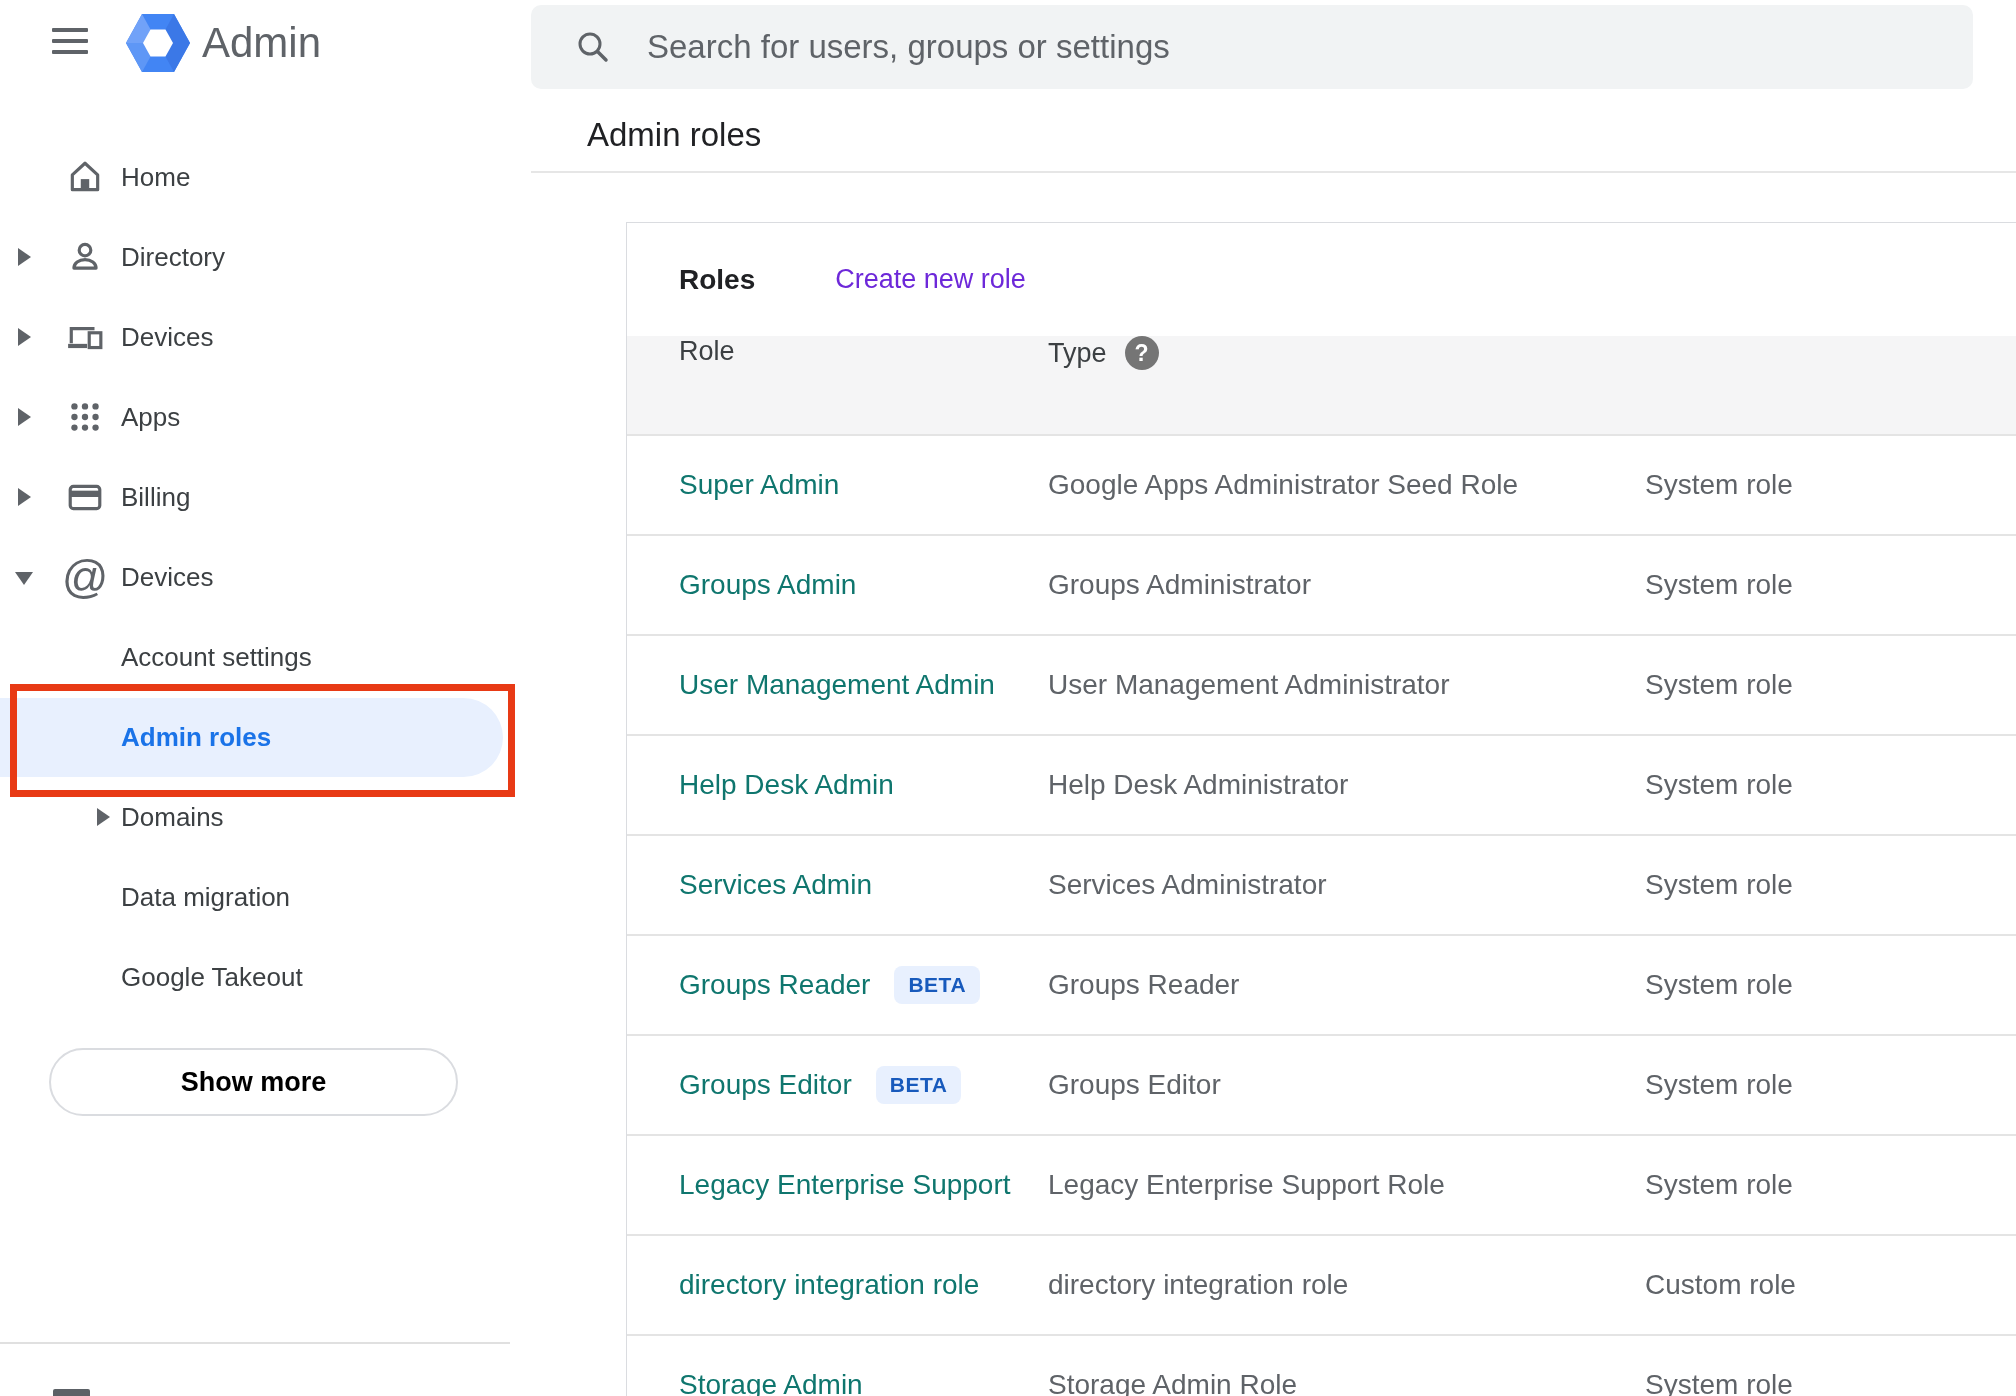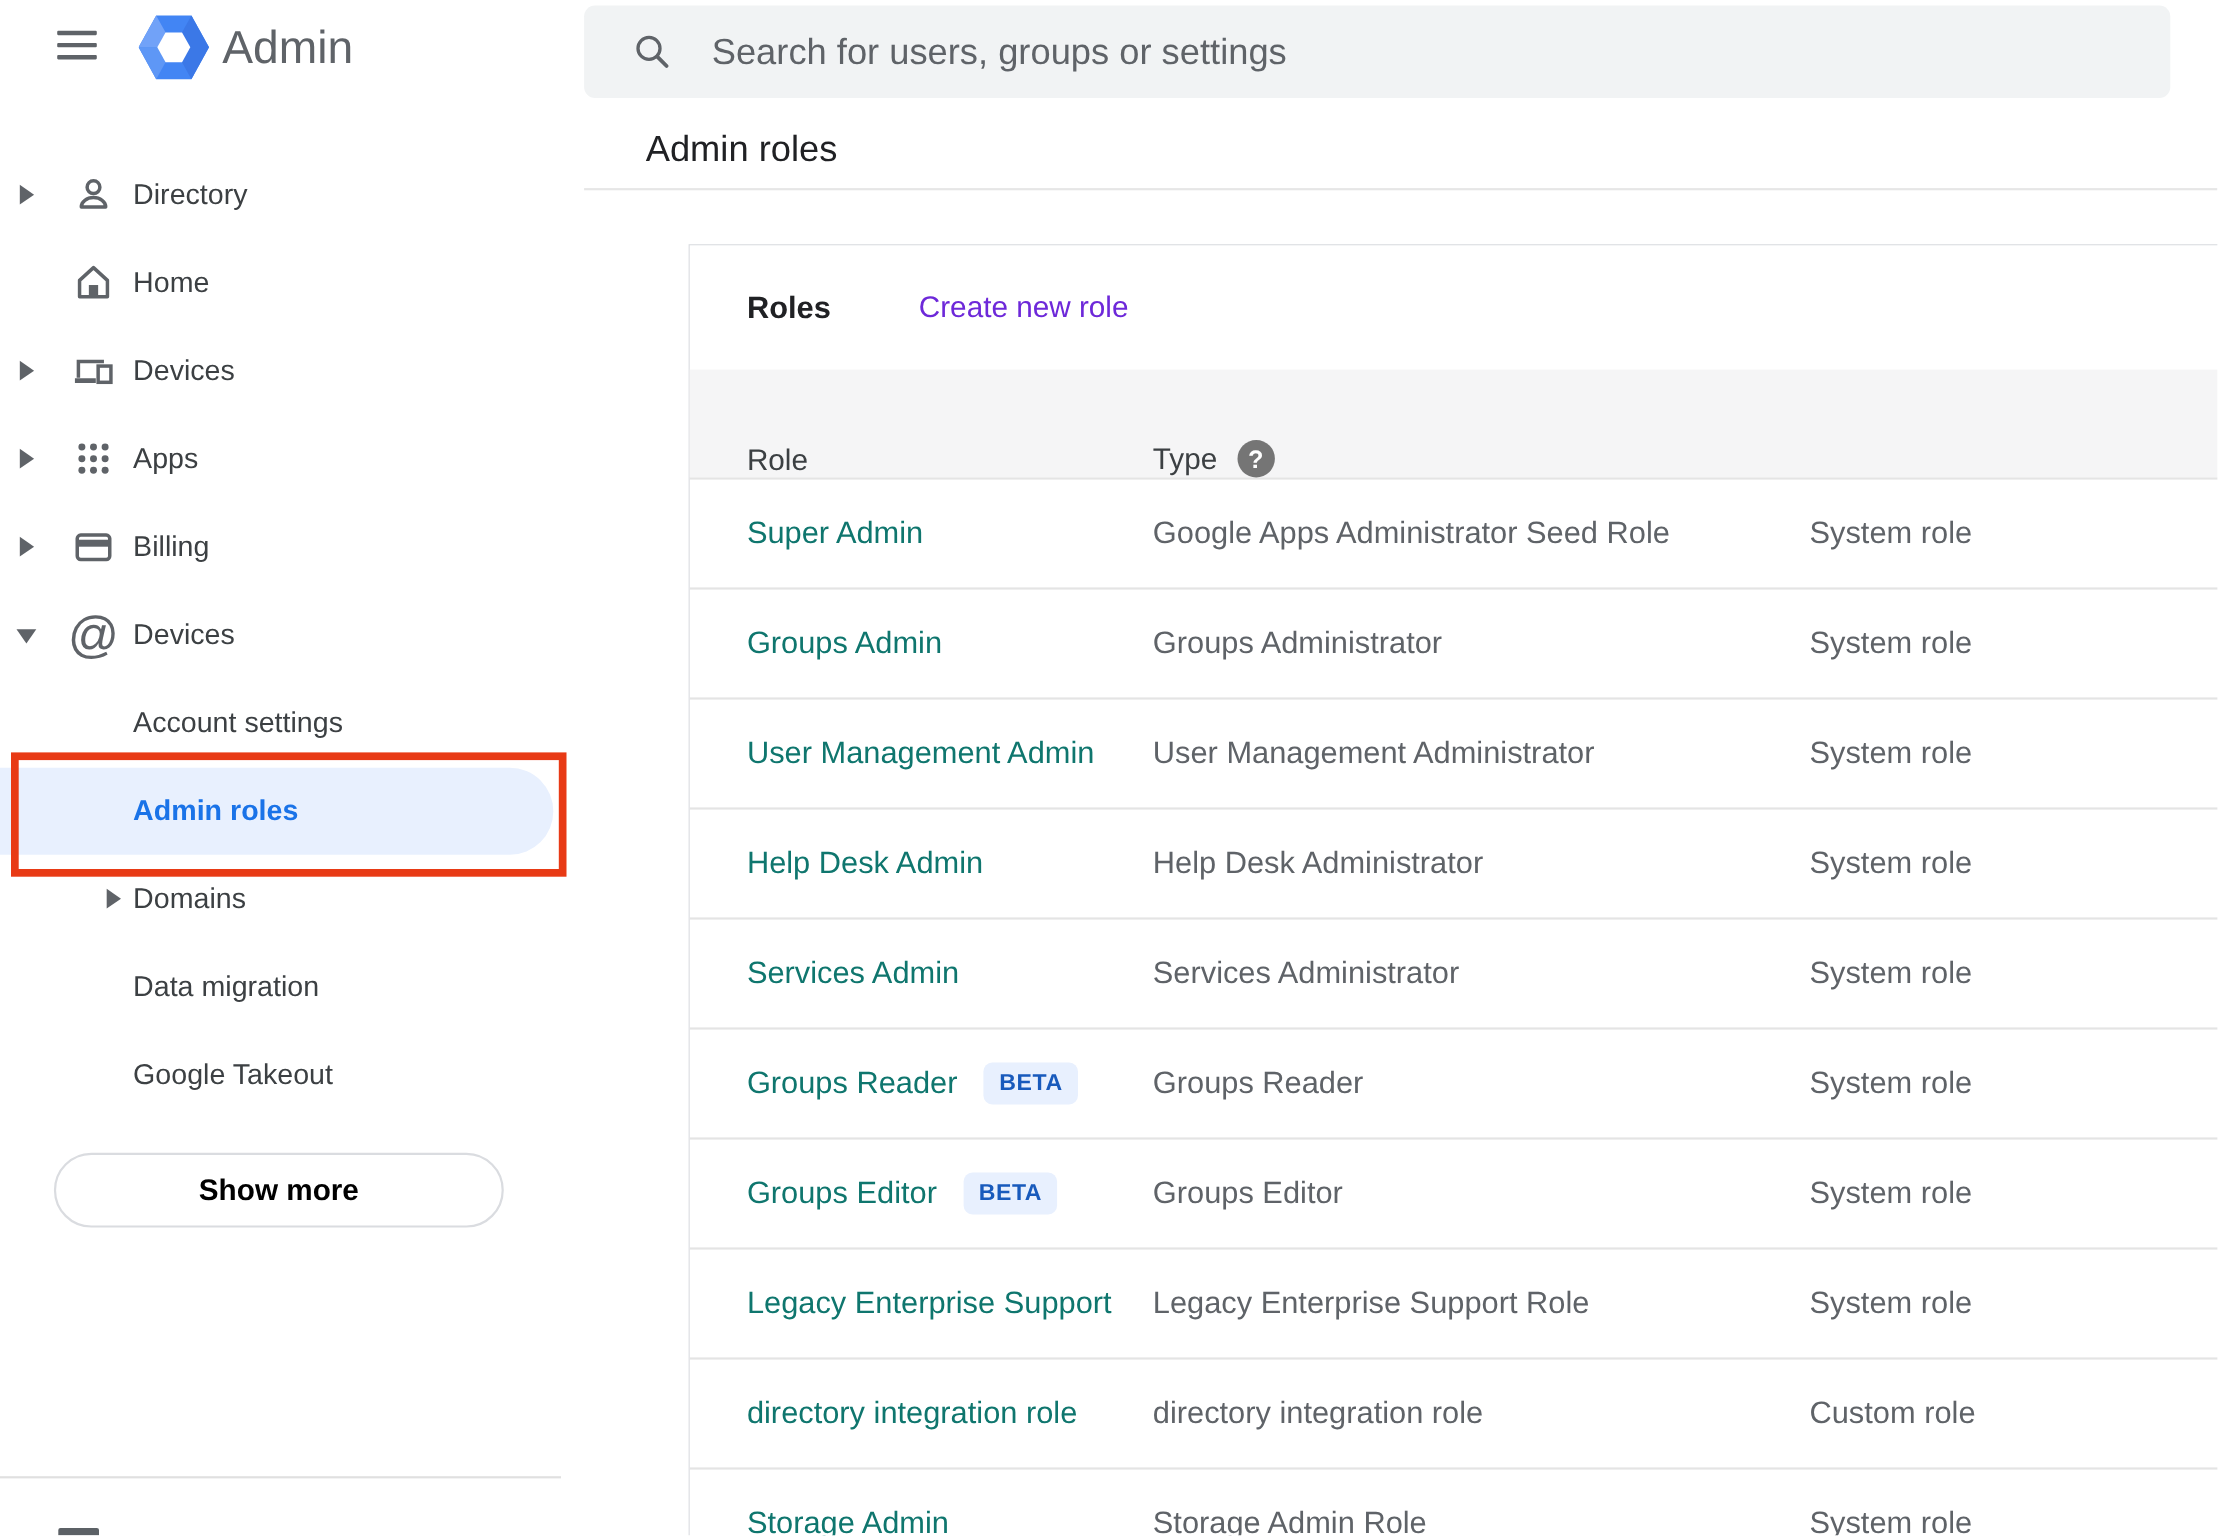--- a/index.html
+++ b/index.html
@@ -67,21 +67,21 @@
   .breadcrumb{position:absolute;left:587px;top:116px;font-size:33px;color:#202124;}
   .top-divider{position:absolute;left:531px;top:171px;width:1485px;height:2px;background:#e6e6e6;}
   .card{
     position:absolute;left:626px;top:222px;width:1392px;height:1200px;
     background:#fff;border:1px solid #dadce0;box-sizing:border-box;
   }
   .card-header{height:113px;display:flex;align-items:center;padding-left:52px;}
   .card-title{font-size:28px;font-weight:bold;color:#202124;}
   .create-link{font-size:27px;color:#6d28d9;margin-left:80px;cursor:pointer;text-decoration:none;}
   .thead{
-    height:98px;background:#f5f5f6;display:flex;align-items:flex-end;padding-left:52px;
+    height:98px;background:#f5f5f6;display:flex;align-items:flex-start;padding-left:52px;
     font-size:27px;color:#3c4043;
   }
   .col-role{width:369px;flex:0 0 auto;}
   .col-desc{width:597px;flex:0 0 auto;}
   .col-type{flex:1;display:flex;align-items:center;}
   .help-badge{
     display:inline-flex;width:34px;height:34px;margin-left:18px;border-radius:50%;
     background:#757575;color:#fff;font-size:23px;font-weight:bold;
     align-items:center;justify-content:center;cursor:pointer;
   }
@@ -122,38 +122,38 @@
     <svg class="mag" width="36" height="36" viewBox="0 0 36 36">
       <circle cx="15" cy="15" r="10" fill="none" stroke="#5f6368" stroke-width="3"></circle>
       <line x1="22.5" y1="22.5" x2="31" y2="31" stroke="#5f6368" stroke-width="3.5" stroke-linecap="round"></line>
     </svg>
     <input type="text" placeholder="Search for users, groups or settings" style="">
   </div>
 
   <div class="nav">
 
     <div class="nav-item">
+      <span class="icn">
+        <svg width="38" height="38" viewBox="0 0 36 36">
+          <path d="M6 16 L18 5 L30 16 V30 H6 Z" fill="none" stroke="#5f6368" stroke-width="3" stroke-linejoin="round"></path>
+          <rect x="14" y="20" width="8" height="10" fill="#5f6368"></rect>
+        </svg>
+      </span>
+      <span class="lbl">Home</span>
+    </div>
+
+    <div class="nav-item">
       <span class="arrow-right"></span>
       <span class="icn">
         <svg width="38" height="38" viewBox="0 0 36 36">
           <circle cx="18" cy="11.5" r="5.5" fill="none" stroke="#5f6368" stroke-width="3"></circle>
           <path d="M7.5 28.5 a10.5 8 0 0 1 21 0 Z" fill="none" stroke="#5f6368" stroke-width="3" stroke-linejoin="round"></path>
         </svg>
       </span>
       <span class="lbl">Directory</span>
-    </div>
-
-    <div class="nav-item">
-      <span class="icn">
-        <svg width="38" height="38" viewBox="0 0 36 36">
-          <path d="M6 16 L18 5 L30 16 V30 H6 Z" fill="none" stroke="#5f6368" stroke-width="3" stroke-linejoin="round"></path>
-          <rect x="14" y="20" width="8" height="10" fill="#5f6368"></rect>
-        </svg>
-      </span>
-      <span class="lbl">Home</span>
     </div>
 
     <div class="nav-item">
       <span class="arrow-right"></span>
       <span class="icn">
         <svg width="38" height="38" viewBox="0 0 36 36">
           <path d="M5 24 V10 H27" fill="none" stroke="#5f6368" stroke-width="3"></path>
           <line x1="2" y1="26.5" x2="20" y2="26.5" stroke="#5f6368" stroke-width="4"></line>
           <rect x="22" y="14" width="11" height="14" fill="#ffffff" stroke="#5f6368" stroke-width="3"></rect>
         </svg>

